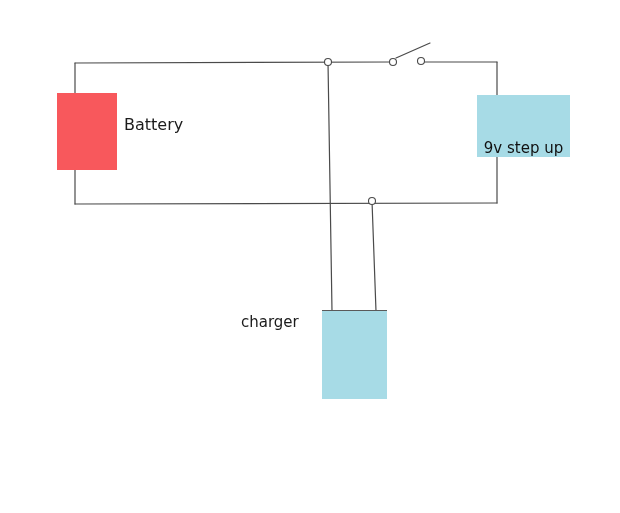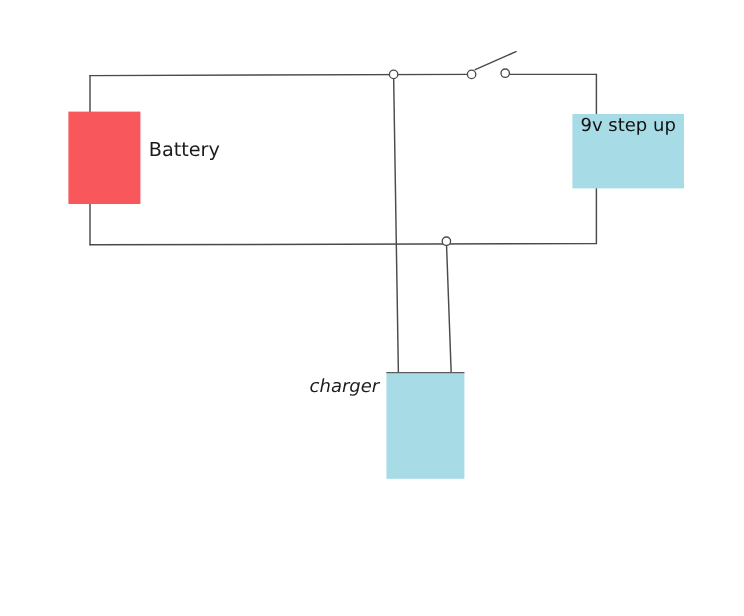--- a/index.html
+++ b/index.html
@@ -37,43 +37,42 @@
     z-index: 2;
   }
   .box-battery {
     left: 57px; top: 93px;
     width: 60px; height: 77px;
   }
   .box-stepup {
     left: 477px; top: 95px;
     width: 93px; height: 62px;
     display: flex;
-    align-items: flex-start;
+    align-items: flex-end;
     justify-content: center;
   }
   .box-charger {
     left: 322px; top: 310px;
     width: 65px; height: 88px;
     border-top: 1px solid #5a5a5a;
   }
   .lbl {
     position: absolute;
     z-index: 3;
     color: #1b1b1b;
     white-space: nowrap;
   }
   #battery-label {
     left: 124px; top: 115px;
     font-size: 16px;
     text-align: center;
   }
   #charger-label {
-    left: 258px; top: 313px;
+    left: 241px; top: 313px;
     font-size: 15px;
-    font-style: italic;
   }
   .stepup-text {
     font-size: 15px;
     color: #111111;
   }
 </style>
 </head>
 <body>
 
 <div id="canvas">

